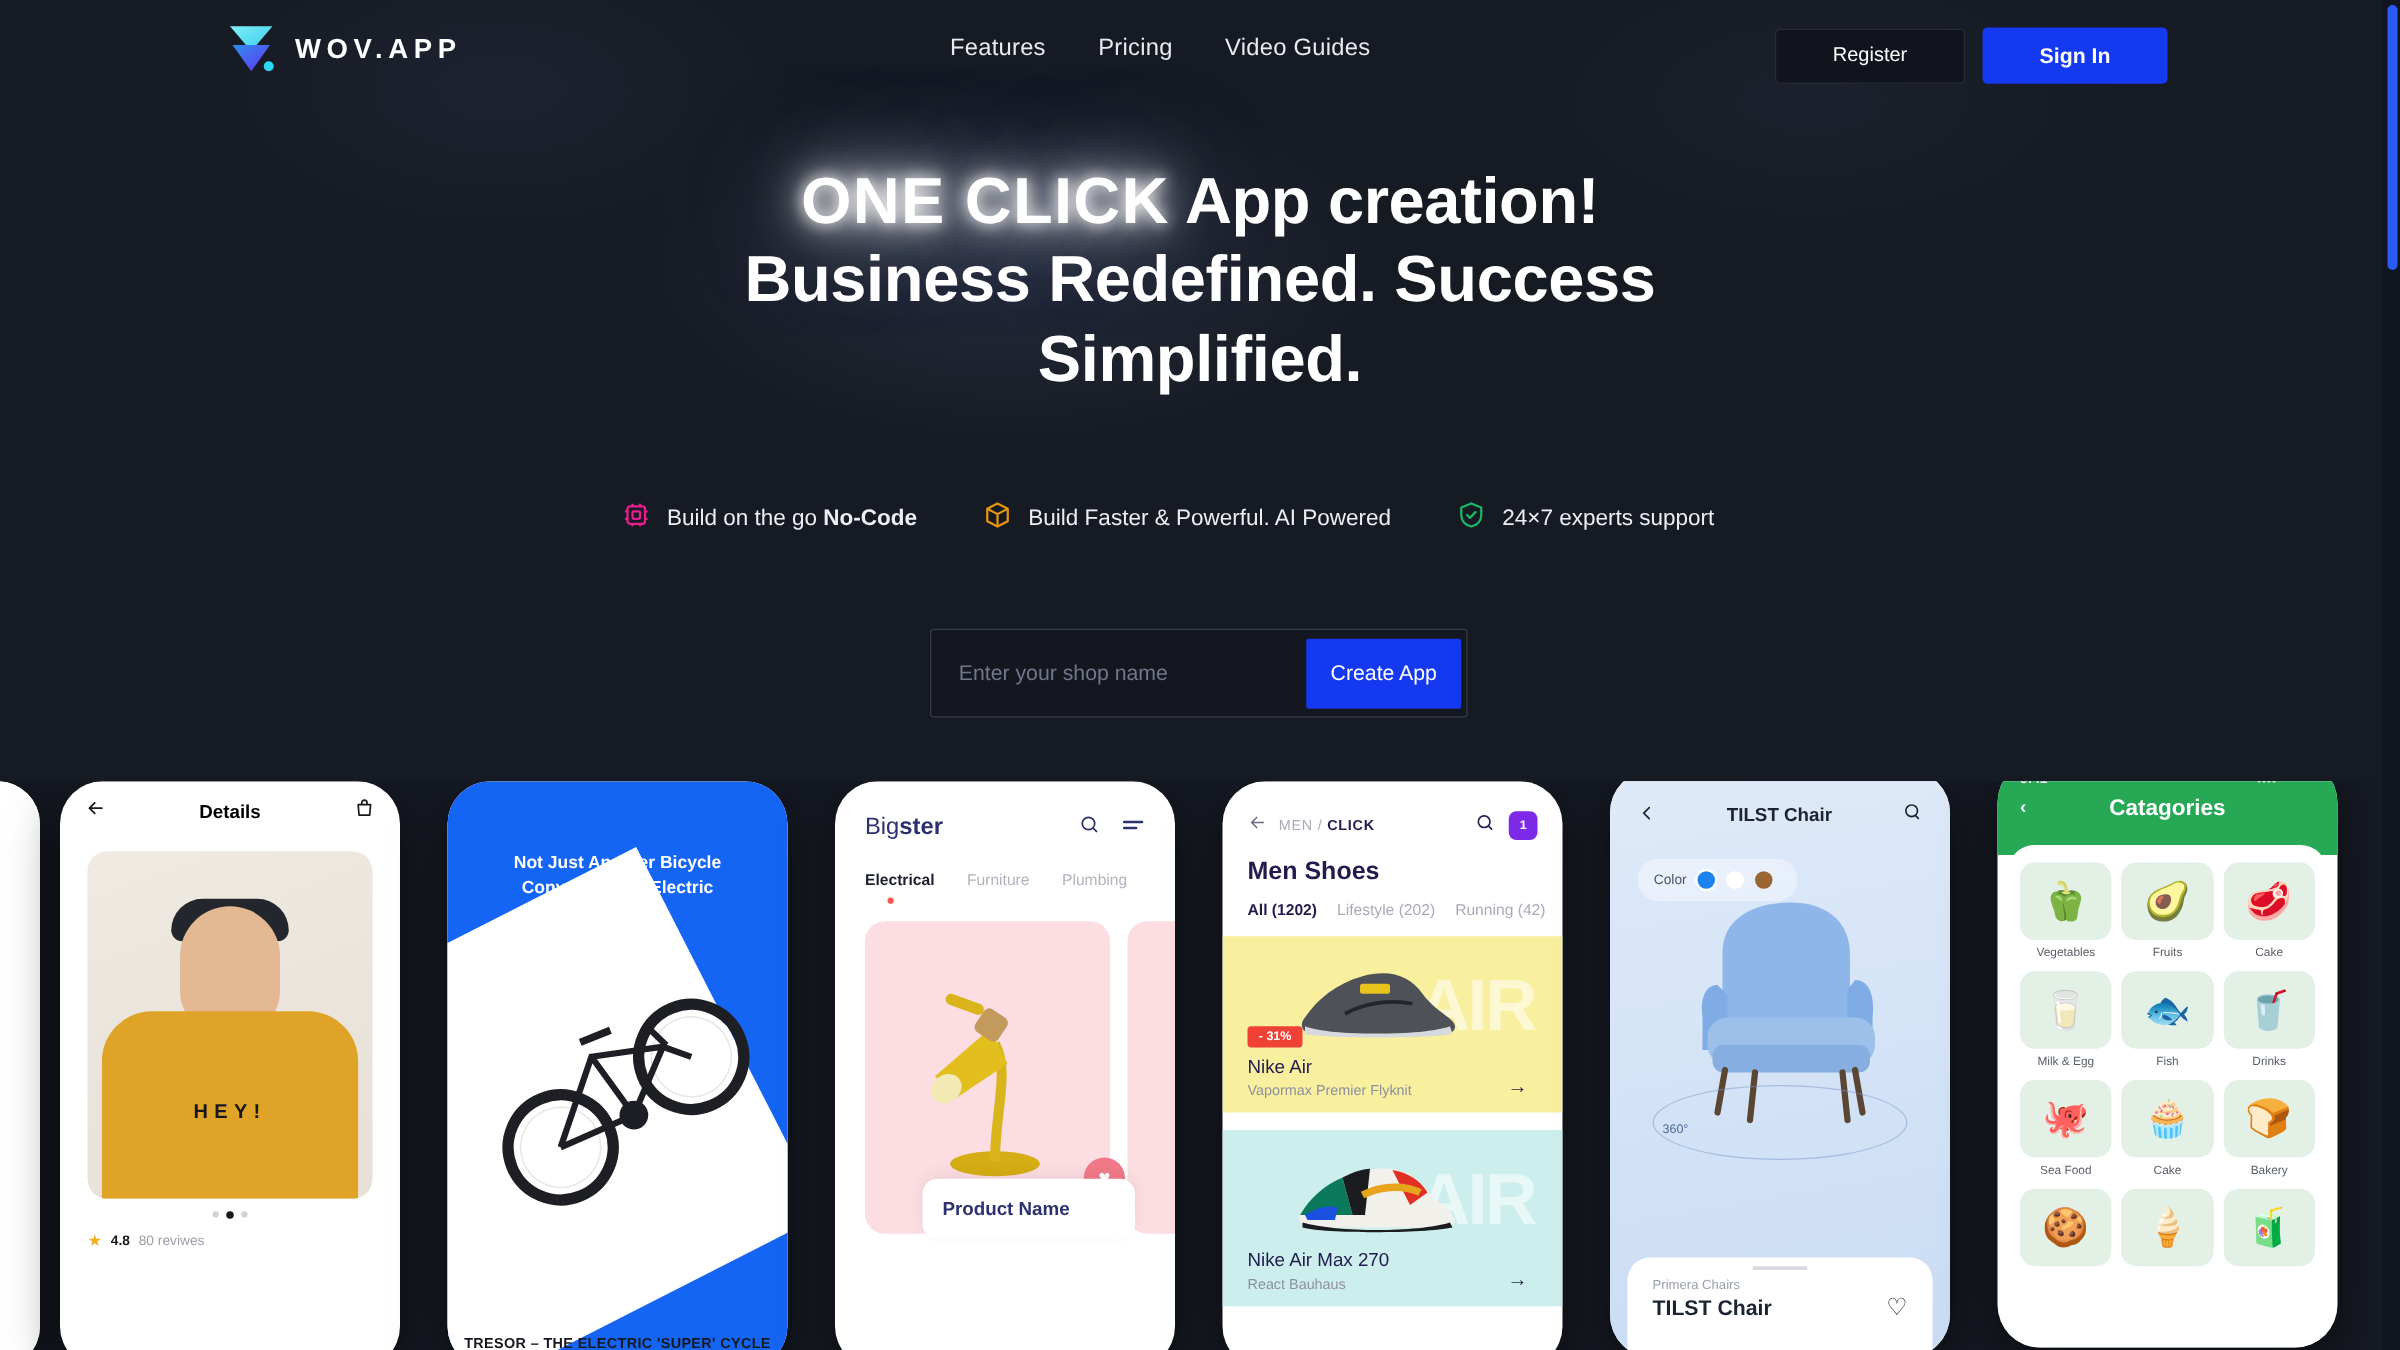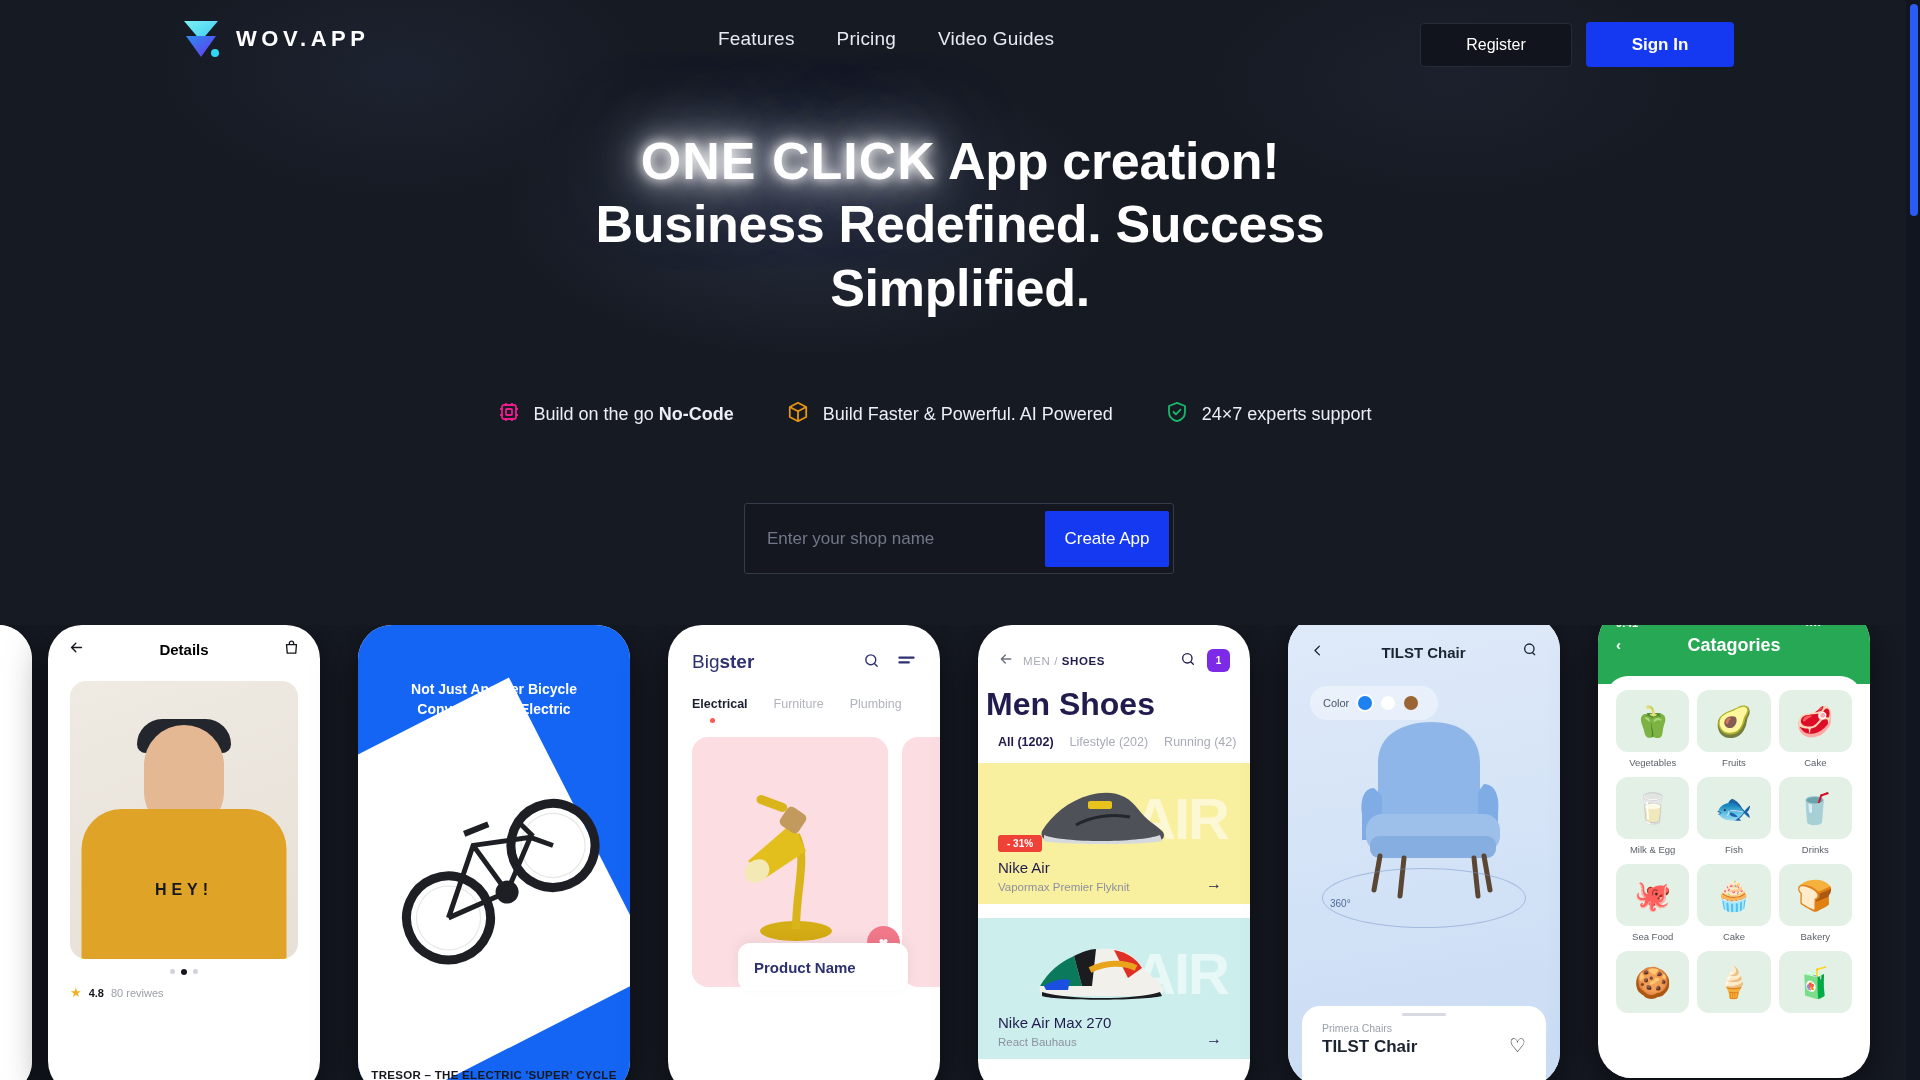--- a/index.html
+++ b/index.html
@@ -19,21 +19,21 @@
   .glow-c { left:1200px; top:-40px; width:500px; height:240px;
             background:radial-gradient(ellipse at center, rgba(90,110,160,.08), rgba(0,0,0,0) 70%); }
 
   
   .header { position:absolute; left:0; top:0; width:1920px; height:88px;
             display:flex; align-items:center; z-index:20; }
   .logo-wrap { position:absolute; left:180px; top:17px; display:flex; align-items:center; gap:14px; }
   .logo-mark { width:42px; height:44px; position:relative; }
   .logo-text { font-size:22px; font-weight:700; letter-spacing:4.5px; color:#fff; }
 
-  .nav { position:absolute; left:718px; top:28px; display:flex; align-items:center; gap:42px; }
+  .nav { position:absolute; left:760px; top:28px; display:flex; align-items:center; gap:42px; }
   .nav a { color:#e8eaf0; font-size:19px; text-decoration:none; letter-spacing:.2px; }
 
   .auth { position:absolute; right:186px; top:22px; display:flex; align-items:center; gap:14px; }
   .btn-register { width:152px; height:44px; border-radius:4px; background:#11141c;
                   border:1px solid #262b37; color:#fff; font-size:16px;
                   display:flex; align-items:center; justify-content:center; cursor:pointer; }
   .btn-signin { width:148px; height:45px; border-radius:4px; background:#1539f0;
                 color:#fff; font-size:17px; font-weight:700;
                 display:flex; align-items:center; justify-content:center; cursor:pointer;
                 border:none; }
@@ -138,21 +138,21 @@
            box-shadow:0 -4px 14px rgba(0,0,0,.06); }
 
   
   .p4-top { display:flex; align-items:center; justify-content:space-between;
             padding:24px 20px 0; }
   .p4-crumb { font-size:11.5px; letter-spacing:.6px; color:#a9abb8; }
   .p4-crumb b { color:#211b4e; font-weight:800; }
   .p4-bag { width:23px; height:23px; border-radius:6px; background:#7d2ae8;
             color:#fff; font-size:10px; font-weight:700;
             display:flex; align-items:center; justify-content:center; }
-  .p4-h1 { font-size:32px; font-weight:800; color:#211b4e; padding:14px 8px 0; }
+  .p4-h1 { font-size:20px; font-weight:800; color:#211b4e; padding:14px 20px 0; }
   .p4-tabs { display:flex; gap:16px; padding:12px 20px 0; font-size:12.5px;
              white-space:nowrap; overflow:hidden; }
   .p4-tabs span { color:#a9abb8; }
   .p4-tabs span.on { color:#211b4e; font-weight:800; }
   .p4-row { position:relative; height:141px; padding:0 20px; margin-top:14px; }
   .p4-row.y { background:#f8ef9f; }
   .p4-row.c { background:#ccefee; }
   .p4-air { position:absolute; right:22px; top:22px; font-size:58px; font-weight:800;
             color:rgba(255,255,255,.55); letter-spacing:-2px; }
   .p4-shoe { position:absolute; left:52px; top:12px; width:140px; height:74px; }
@@ -407,21 +407,21 @@
   <div class="phone" style="left:978px;">
     <div class="pw">
       <div class="p4-top">
         <div style="display:flex;align-items:center;gap:9px;">
           <span>
             <svg width="16" height="16" viewBox="0 0 24 24" fill="none" stroke="#6d6f80" stroke-width="2" stroke-linecap="round" stroke-linejoin="round">
                 <path d="M19 12H5M11 6l-6 6 6 6"></path>
               </svg>
           </span>
           <span class="p4-crumb">
-            <span>MEN / </span><b>SHOES</b>
+            <span>MEN / </span><b>CLICK</b>
           </span>
         </div>
         <div style="display:flex;align-items:center;gap:11px;">
           <span>
             <svg width="16" height="16" viewBox="0 0 24 24" fill="none" stroke="#211b4e" stroke-width="2" stroke-linecap="round">
                 <circle cx="11" cy="11" r="7"></circle>
                 <path d="m20 20-3.5-3.5"></path>
               </svg>
           </span>
           <span class="p4-bag">

